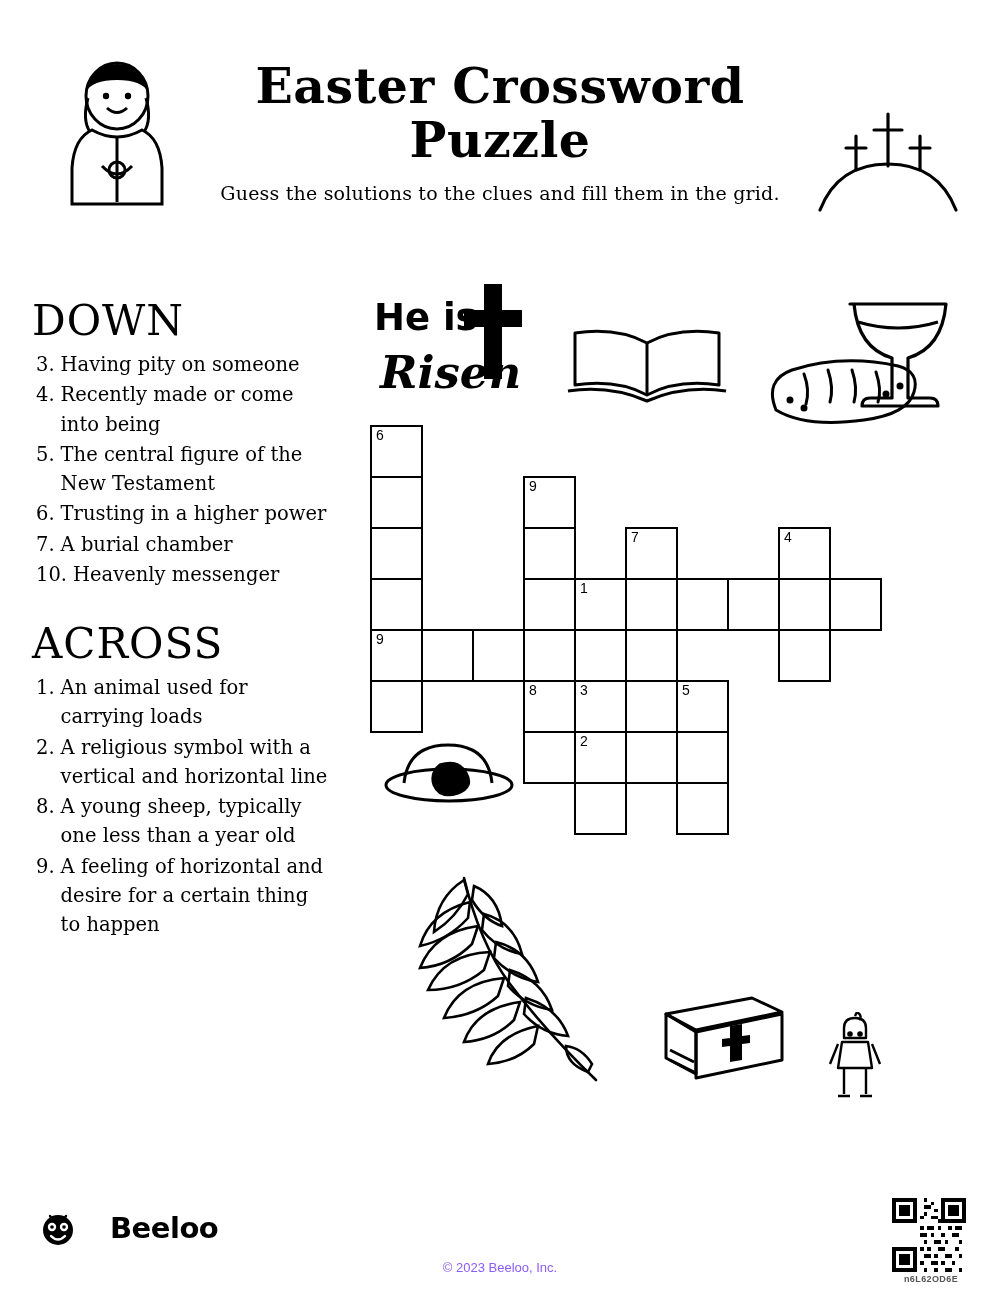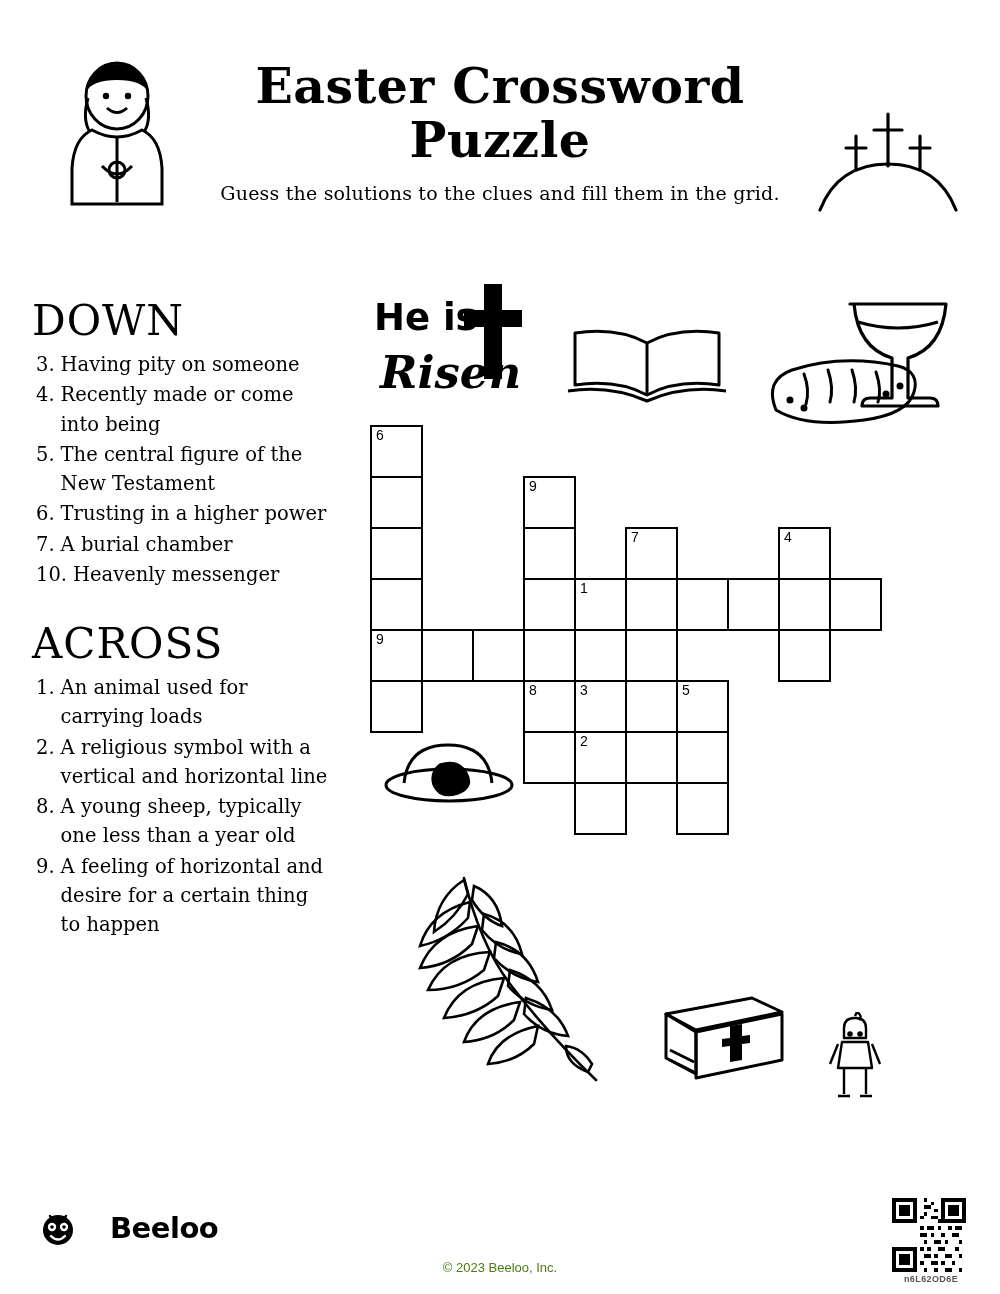--- a/index.html
+++ b/index.html
@@ -200,21 +200,21 @@
     letter-spacing: -0.5px;
   }
   #copyright {
     position: absolute;
     left: 0;
     top: 70px;
     width: 1000px;
     text-align: center;
     font-family: "Liberation Sans", sans-serif;
     font-size: 13px;
-    color: #4d7c0f;
+    color: #8b5cf6;
   }
   #qr-block {
     position: absolute;
     right: 30px;
     top: 8px;
     width: 78px;
     text-align: center;
     font-weight: bold;
   }
   #qr-code {

